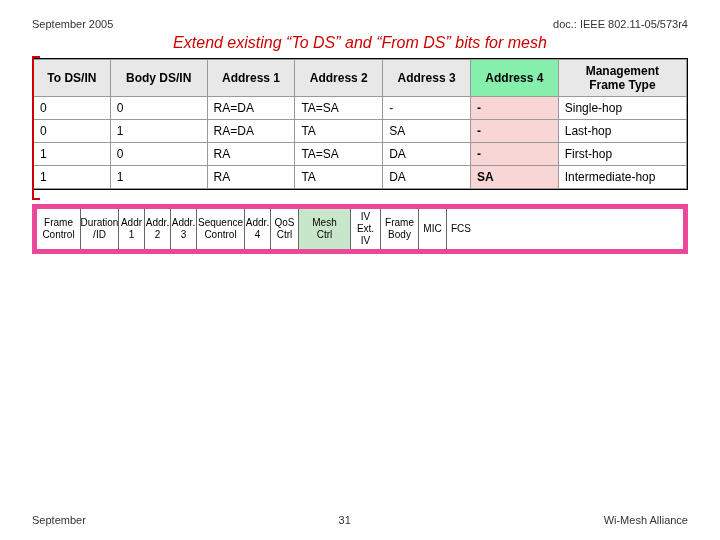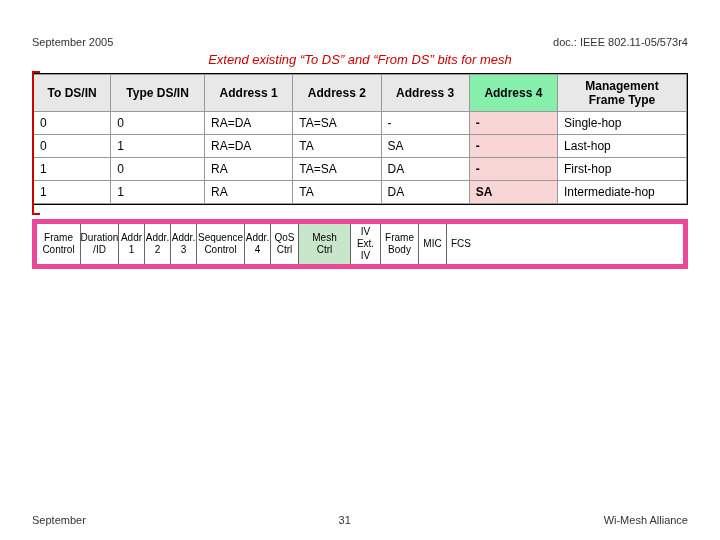--- a/index.html
+++ b/index.html
@@ -16,21 +16,20 @@
       height: 540px;
       padding: 18px 32px 14px 32px;
       display: flex;
       flex-direction: column;
     }
     .header {
       display: flex;
       justify-content: space-between;
       align-items: flex-start;
       margin-bottom: 4px;
-      margin-top: 18px;
     }
     .header-left {
       font-size: 11px;
       color: #333;
     }
     .header-right {
       font-size: 11px;
       color: #333;
     }
     .title {
@@ -51,21 +50,21 @@
       line-height: 1.4;
     }
     .bullets li em {
       font-style: italic;
     }
     .bullets li strong {
       font-weight: bold;
     }
     .extend-label {
       text-align: center;
-      font-size: 13px;
+      font-size: 16px;
       color: #c00;
       margin-bottom: 6px;
       font-style: italic;
     }
     .table-wrapper {
       border: 1px solid #000;
       margin-bottom: 8px;
       position: relative;
     }
     table.main-table {
@@ -153,21 +152,21 @@
 
   <div class="extend-label">Extend existing “To DS” and “From DS” bits for mesh</div>
 
   <div class="table-container">
     <div class="red-bracket"></div>
     <div class="table-wrapper">
       <table class="main-table">
         <thead>
           <tr>
             <th>To DS/IN</th>
-            <th>Type DS/IN</th>
+            <th>Body DS/IN</th>
             <th>Address 1</th>
             <th>Address 2</th>
             <th>Address 3</th>
             <th style="background:#86efac;">Address 4</th>
             <th>Management<br>Frame Type</th>
           </tr>
         </thead>
         <tbody id="table-body">
         <tr>
               <td>0</td>

